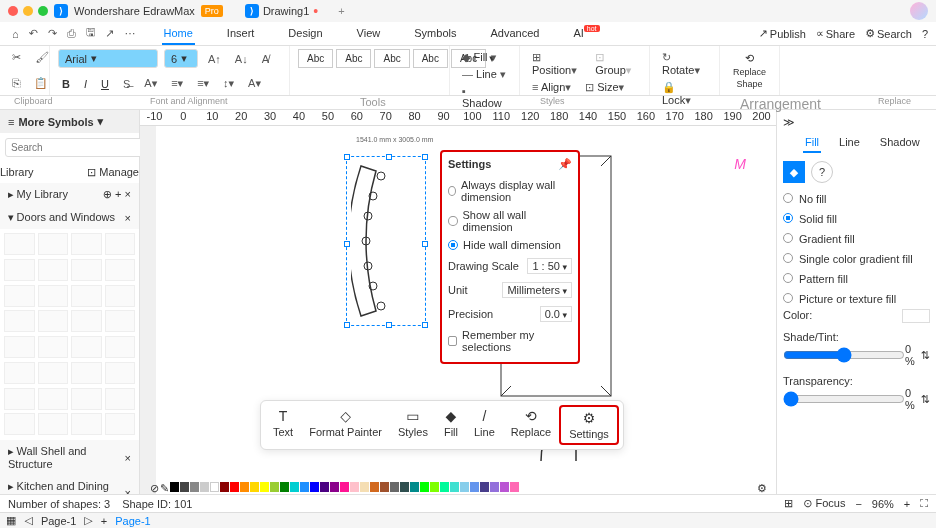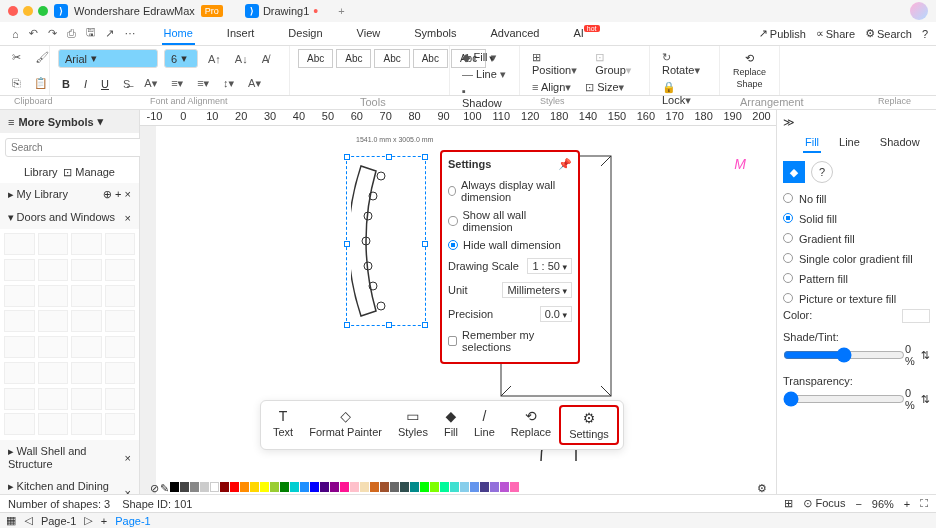--- a/index.html
+++ b/index.html
@@ -32,21 +32,21 @@
 .sel{border:1px solid #ddd;border-radius:3px;padding:2px 6px;background:#7dd3fc;display:inline-flex;align-items:center;gap:4px}
 .btn-sm{padding:2px 4px;color:#555}
 .abc-box{border:1px solid #ccc;padding:3px 8px;font-size:10px}
 
 .main{display:flex;height:400px}
 .sidebar{width:140px;background:#fff;border-right:1px solid #e0e0e0;display:flex;flex-direction:column}
 .more-sym{background:#f0f0f0;padding:5px 8px;font-weight:bold;display:flex;align-items:center;gap:4px}
 .search-row{display:flex;padding:5px;gap:3px}
 .search-row input{flex:1;border:1px solid #ddd;border-radius:3px;padding:3px 5px;font-size:10px}
 .search-btn{background:#0084ff;color:#fff;border:none;padding:3px 8px;border-radius:3px;font-size:10px}
-.lib-row{display:flex;justify-content:space-between;padding:4px 24px;color:#666;font-size:10px}
+.lib-row{display:flex;justify-content:space-between;padding:4px 0;color:#666;font-size:10px}
 .lib-section{padding:5px 8px;display:flex;justify-content:space-between;align-items:center;background:#f8f8f8;font-size:10px}
 .sym-grid{flex:1;padding:4px;display:grid;grid-template-columns:repeat(4,1fr);gap:3px;overflow:hidden}
 .sym{height:22px;border:1px solid #eee;background:#fafafa}
 
 .canvas-area{flex:1;background:#f0f0f0;position:relative;overflow:hidden}
 .ruler-h{height:16px;background:#fff;border-bottom:1px solid #ddd;display:flex;font-size:8px;color:#888}
 .ruler-h span{width:30px;text-align:center}
 .canvas{position:absolute;top:16px;left:16px;right:0;bottom:0;background:#fff}
 .shape-sel{position:absolute;top:30px;left:190px;width:80px;height:170px;border:1px dashed #0084ff}
 .handle{position:absolute;width:6px;height:6px;background:#fff;border:1px solid #0084ff}
@@ -194,21 +194,21 @@
   <div class="rgroup" style="width:60px;align-items:center;justify-content:center">
     <div style="text-align:center">⟲<br><span style="font-size:9px">Replace
 Shape</span></div>
   </div>
 </div>
 <div class="ribbon-labels">
   <span style="position:absolute;left:14px;font-size:9px;color:#999">Clipboard</span>
   <span style="position:absolute;left:150px;font-size:9px;color:#999">Font and Alignment</span>
   <span style="position:absolute;left:360px;font-size:11px;color:#999">Tools</span>
   <span style="position:absolute;left:540px;font-size:9px;color:#999">Styles</span>
-  <span style="position:absolute;left:740px;font-size:11px;color:#999">Arrangement</span>
+  <span style="position:absolute;left:740px;font-size:14px;color:#999">Arrangement</span>
   <span style="position:absolute;left:878px;font-size:9px;color:#999">Replace</span>
 </div>
 
 <div class="main">
   <div class="sidebar">
     <div class="more-sym">≡ <span>More Symbols</span> ▾</div>
     <div class="search-row">
       <input placeholder="Search" style="">
       <button class="search-btn">Search</button>
     </div>

